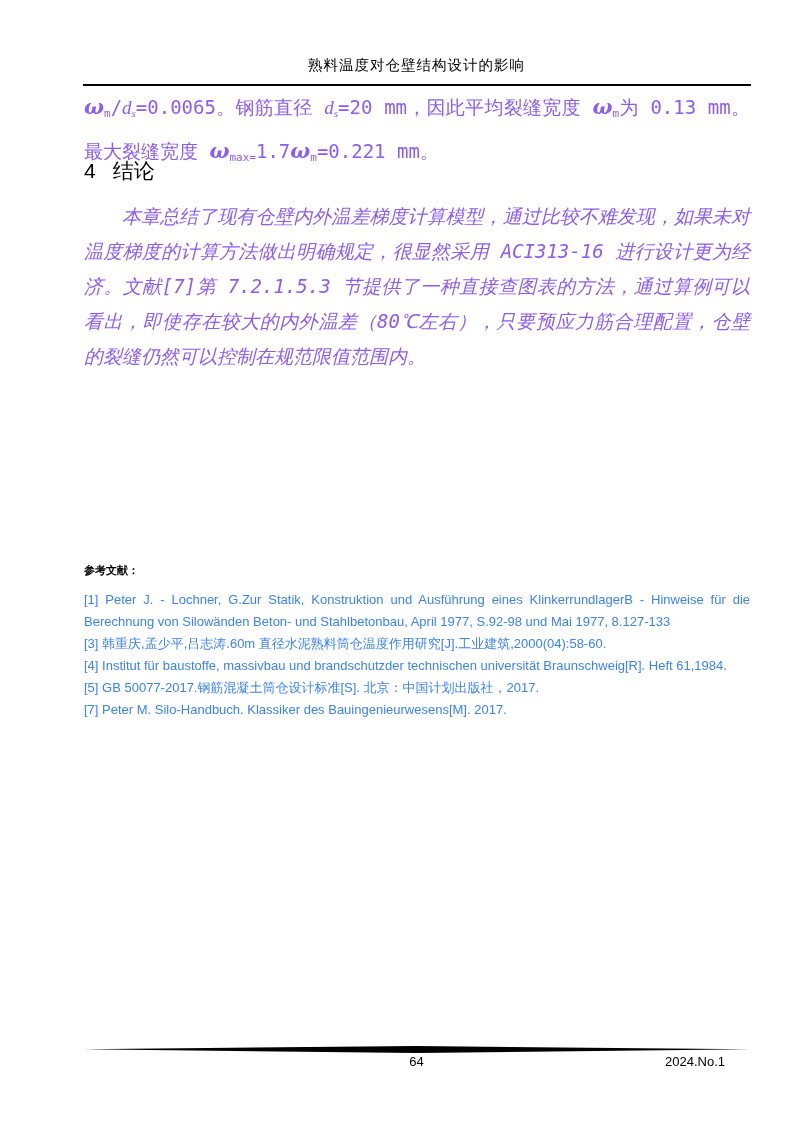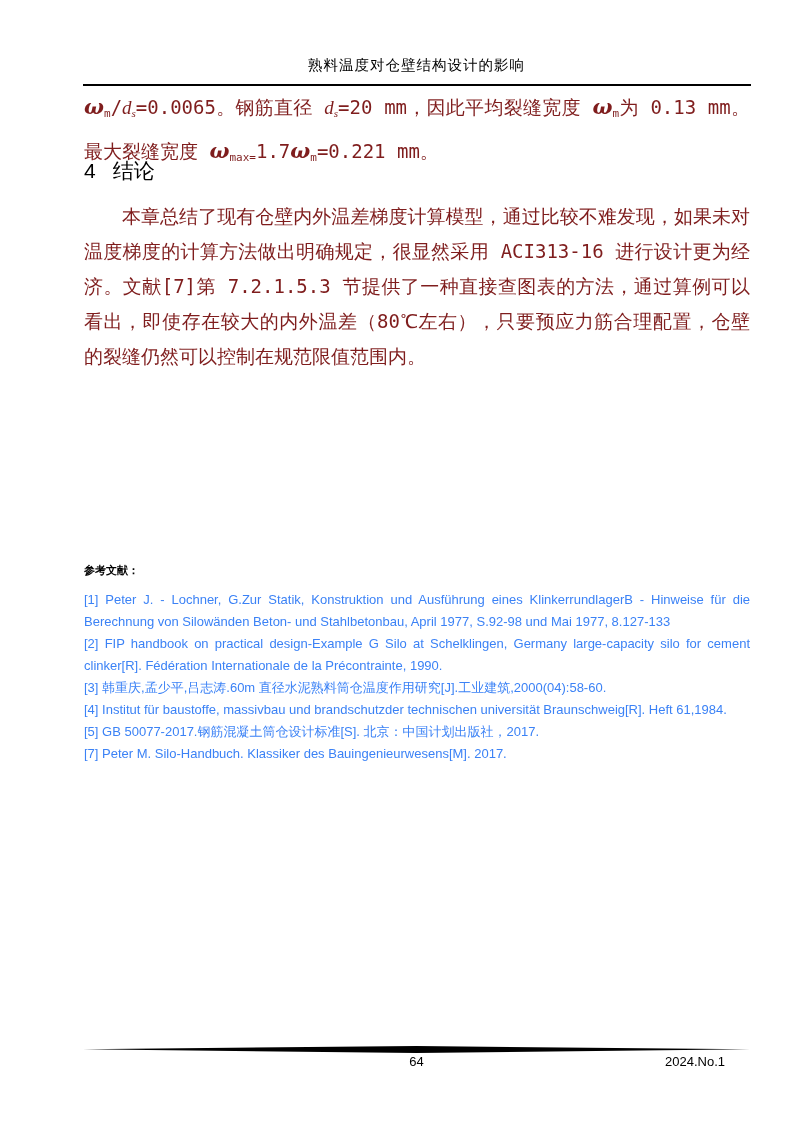--- a/index.html
+++ b/index.html
@@ -40,32 +40,33 @@
 
   
   .para {
     position: absolute;
     left: 64px;
     width: 666px;
     margin: 0;
     font-size: 19px;
     text-align: justify;
     text-justify: inter-character;
-    color: #7f1d1d;
+    color: #8b5cf6;
   }
   .formula-para {
     top: 88px;
     line-height: 37px;
     font-family: "DejaVu Sans Mono", "Liberation Serif", serif;
   }
   .conclusion-para {
     top: 199px;
     line-height: 35px;
     text-indent: 2em;
     font-family: "DejaVu Sans Mono", "Liberation Serif", serif;
+    font-style: italic;
   }
 
   .omega {
     font-family: "DejaVu Serif", serif;
     font-style: italic;
     font-weight: bold;
     font-size: 21px;
   }
   .ivar {
     font-family: "Liberation Serif", serif;
@@ -152,21 +153,20 @@
   <p class="para formula-para"><span class="omega">ω</span><span class="sub">m</span><span>/</span><span class="ivar">d</span><span class="sub ivar">s</span><span>=0.0065。钢筋直径 </span><span class="ivar">d</span><span class="sub ivar">s</span><span>=20 mm，因此平均裂缝宽度 </span><span class="omega">ω</span><span class="sub">m</span><span>为 0.13 mm。最大裂缝宽度 </span><span class="omega">ω</span><span class="sub">max=</span><span>1.7</span><span class="omega">ω</span><span class="sub">m</span><span>=0.221 mm。</span></p>
 
   <h2 class="section-heading"><span>4</span><span class="sec-title">结论</span></h2>
 
   <p class="para conclusion-para">本章总结了现有仓壁内外温差梯度计算模型，通过比较不难发现，如果未对温度梯度的计算方法做出明确规定，很显然采用 ACI313-16 进行设计更为经济。文献[7]第 7.2.1.5.3 节提供了一种直接查图表的方法，通过算例可以看出，即使存在较大的内外温差（80℃左右），只要预应力筋合理配置，仓壁的裂缝仍然可以控制在规范限值范围内。</p>
 
   <div class="refs-heading">参考文献：</div>
 
   <div class="refs">
     <p>[1] Peter J. - Lochner, G.Zur Statik, Konstruktion und Ausführung eines KlinkerrundlagerB - Hinweise für die Berechnung von Silowänden Beton- und Stahlbetonbau, April 1977, S.92-98 und Mai 1977, 8.127-133</p>
-    <p>[2] FIP handbook on practical design-Example G Silo at Schelklingen, Germany large-capacity silo for cement clinker[R]. Fédération Internationale de la Précontrainte, 1990.</p>
     <p>[3] 韩重庆,孟少平,吕志涛.60m 直径水泥熟料筒仓温度作用研究[J].工业建筑,2000(04):58-60.</p>
     <p>[4] Institut für baustoffe, massivbau und brandschutzder technischen universität Braunschweig[R]. Heft 61,1984.</p>
     <p>[5] GB 50077-2017.钢筋混凝土筒仓设计标准[S]. 北京：中国计划出版社，2017.</p>
     <p>[7] Peter M. Silo-Handbuch. Klassiker des Bauingenieurwesens[M]. 2017.</p>
   </div>
 
   <svg class="footer-spindle" viewBox="0 0 667 8" preserveAspectRatio="none">
     <polygon points="0,3.2 333.5,0 667,3.2 333.5,7" fill="#000000"></polygon>
   </svg>
   <div class="footer-page-number">64</div>

